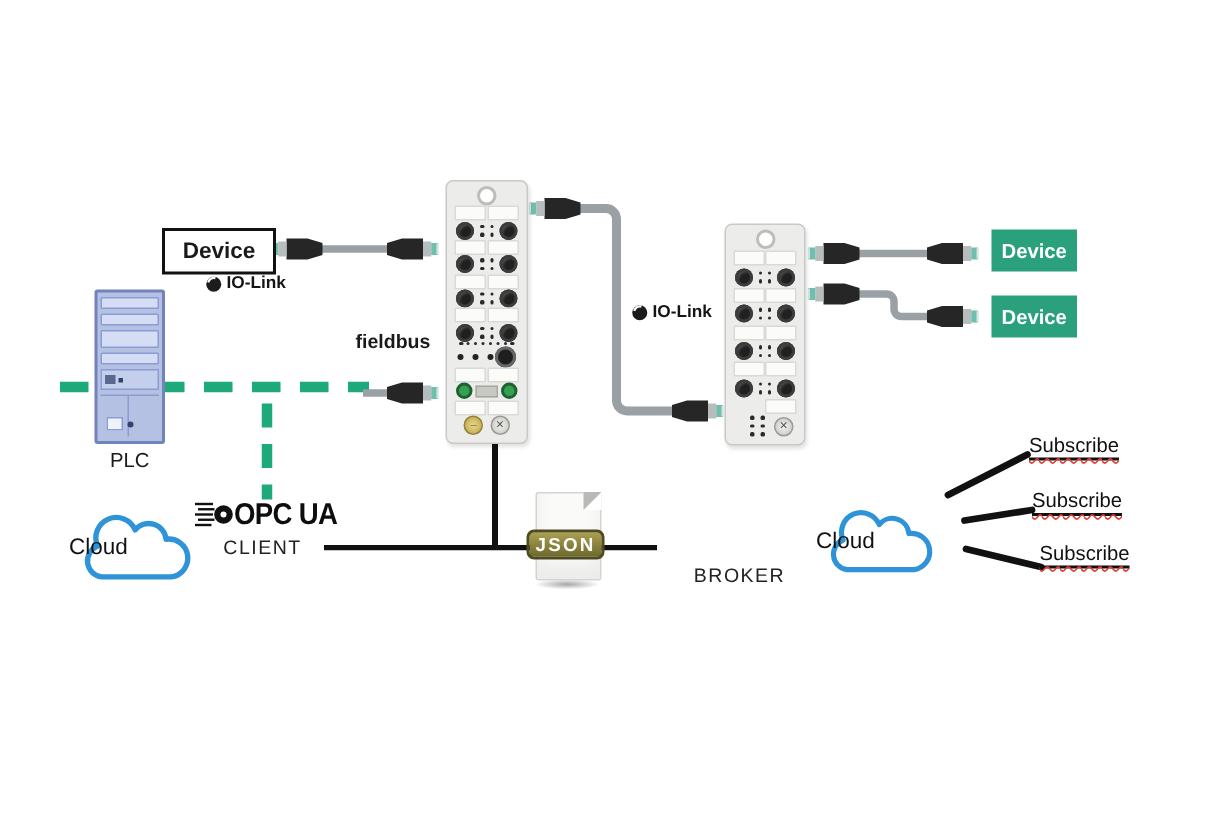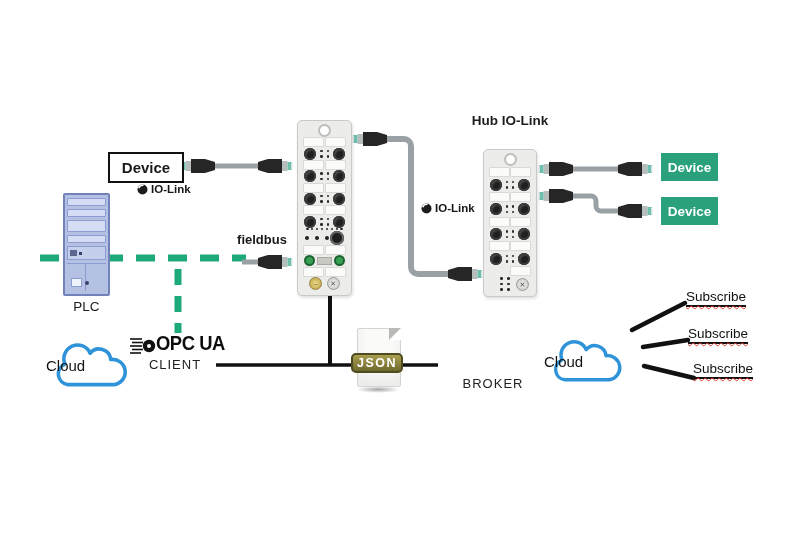--- a/index.html
+++ b/index.html
@@ -70,21 +70,21 @@
   .rdots-screw{display:flex;align-items:center;justify-content:flex-end;gap:5px;padding:0 2px;}
   .rdots-screw .grid{display:grid;grid-template-columns:repeat(2,4px);gap:3px;}
   .rdots-screw .grid i{width:2.5px;height:2.5px;border-radius:50%;background:#2a2a2a;}
 
   
   .cloud{position:absolute;z-index:3;}
   .cloud .txt{position:absolute;left:0;right:0;top:52%;transform:translateY(-50%);
     text-align:left;font-size:15px;color:#111;}
 
   
-  .opc{position:absolute;left:130px;top:332px;display:flex;align-items:flex-end;z-index:4;}
+  .opc{position:absolute;left:130px;top:332px;display:flex;align-items:flex-start;z-index:4;}
   .opc .word{font-size:20px;font-weight:800;letter-spacing:-.5px;color:#0d0d0d;transform:scaleX(.92);transform-origin:left;}
 
   
   .json-page{position:absolute;left:357px;top:328px;width:42px;height:57px;background:#fafaf8;
     border:1px solid #d4d4d0;border-radius:2px;z-index:2;
     box-shadow:inset 0 -10px 12px rgba(0,0,0,.06);}
   .json-fold{position:absolute;right:-1px;top:-1px;width:0;height:0;
     border-left:12px solid #b9b9b5;border-top:12px solid #fff;transform:rotate(90deg);}
   .json-badge{position:absolute;left:351px;top:353px;width:52px;height:20px;z-index:3;
     background:linear-gradient(#aaa050,#6e682c);border:2px solid #4f4a20;border-radius:5px;
@@ -270,31 +270,30 @@
     <div class="rstrips">
         <span class="st"></span>
         <span class="st"></span>
       </div>
     <div class="rscrews">
       <span class="screw gold">–</span>
       <span class="screw silver">✕</span>
     </div>
   </div>
 
-  <div class="lbl" style="left:232px;top:232px;width:60px;text-align:center;font-size:13px;font-weight:bold;">fieldbus</div>
+  <div class="lbl" style="left:232px;top:220px;width:60px;text-align:center;font-size:13px;font-weight:bold;">fieldbus</div>
 
   <div class="iolink lbl" style="left:421px;top:202px;">
     <svg width="11" height="11" viewBox="0 0 11 11">
       <circle cx="5.5" cy="5.5" r="5" fill="#1c1c1e"></circle>
       <path d="M1.8 4.2 A4.3 4.3 0 0 1 6.6 1.3" stroke="#fff" stroke-width="1.6" fill="none"></path>
     </svg>
     <span style="font-weight:bold;">IO-Link</span>
   </div>
 
-  <div class="lbl title" style="left:445px;top:113px;width:130px;">Hub IO-Link</div>
   <div class="module" style="left:483px;top:149px;width:54px;height:148px;">
     <div class="hole"></div>
     <div class="rstrips">
         <span class="st"></span>
         <span class="st"></span>
       </div>
     <div class="rports">
       <span class="port"></span>
       <span class="dotcol">
           <i></i>

